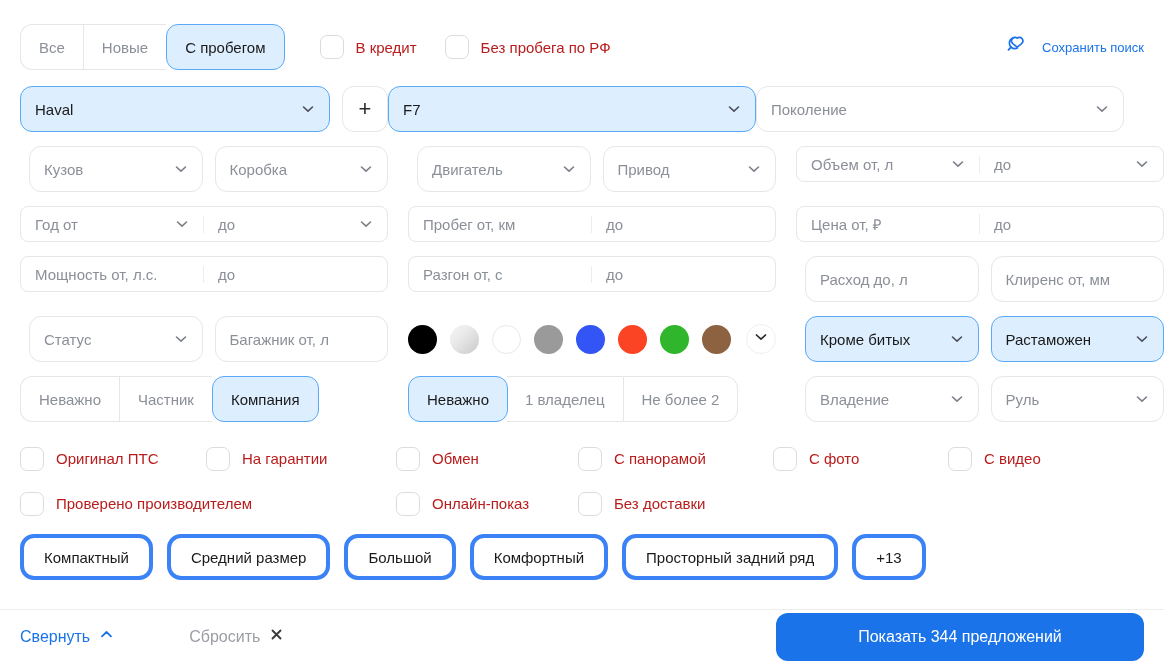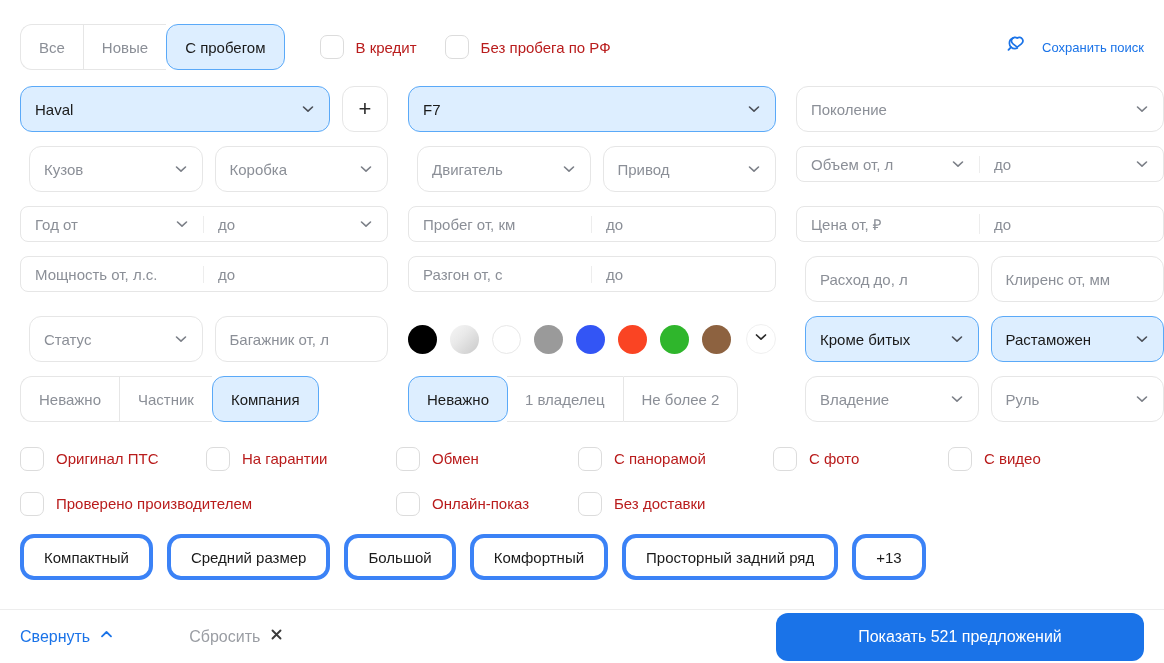--- a/index.html
+++ b/index.html
@@ -125,21 +125,21 @@
 
   .savesearch {
     margin-left: auto;
     display: flex; align-items: center; gap: 12px;
     color: #1a73e8; font-size: 13px;
     white-space: nowrap;
   }
   .savesearch .lbl { color: #1a73e8; }
 
   
-  .brandrow { display: flex; gap: 20px; margin-bottom: 14px; align-items: center; }
+  .brandrow { display: flex; margin-bottom: 14px; align-items: center; }
   .brandcol { width: 368px; flex: 0 0 368px; display: flex; gap: 12px; align-items: center; }
   .brandcol .fld { flex: 1 1 auto; }
   .plusbtn {
     width: 46px; height: 46px; flex: 0 0 46px;
     border: 1px solid #e6e6e6; border-radius: 12px;
     background: #fff;
     display: flex; align-items: center; justify-content: center;
     color: #2a2a2a; font-size: 22px; line-height: 1;
   }
 
@@ -597,14 +597,14 @@
     </span>
   </div>
   <div class="flink reset">
     <span>Сбросить</span>
     <span>
       <svg width="15" height="15" viewBox="0 0 15 15">
           <path d="M3.5 3.5l8 8M11.5 3.5l-8 8" stroke="#3a3a3a" stroke-width="1.9" stroke-linecap="round"></path>
         </svg>
     </span>
   </div>
-  <div class="showbtn">Показать 521 предложений</div>
+  <div class="showbtn">Показать 344 предложений</div>
 </div>
 
 </body></html>

